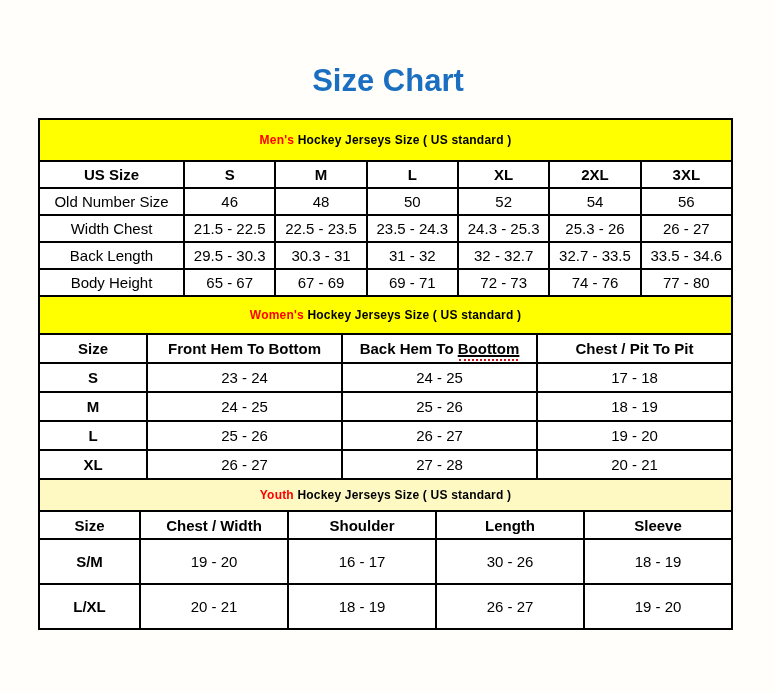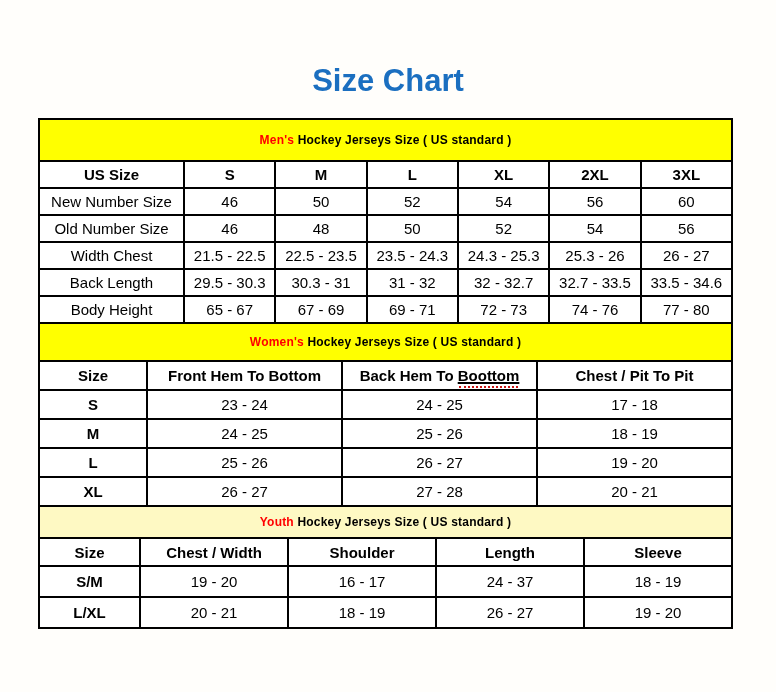--- a/index.html
+++ b/index.html
@@ -57,21 +57,21 @@
 
   
   .mens   tr.banner-row { height: 42px; }
   .womens tr.banner-row { height: 38px; }
   .youth  tr.banner-row { height: 32px; }
   .mens   tr.head-row   { height: 27px; }
   .womens tr.head-row   { height: 29px; }
   .youth  tr.head-row   { height: 28px; }
   .mens   tbody tr { height: 27px; }
   .womens tbody tr { height: 29px; }
-  .youth  tbody tr { height: 31px; }
+  .youth  tbody tr { height: 45px; }
 
   
   .miss {
     position: relative;
     text-decoration: underline;
     text-decoration-thickness: 2px;
   }
   .miss::after {
     content: "";
     position: absolute;
@@ -107,29 +107,20 @@
             <th>S</th>
             <th>M</th>
             <th>L</th>
             <th>XL</th>
             <th>2XL</th>
             <th>3XL</th>
           </tr>
         </thead>
         <tbody>
           <tr>
-            <td>New Number Size</td>
-            <td>46</td>
-            <td>50</td>
-            <td>52</td>
-            <td>54</td>
-            <td>56</td>
-            <td>60</td>
-          </tr>
-          <tr>
             <td>Old Number Size</td>
             <td>46</td>
             <td>48</td>
             <td>50</td>
             <td>52</td>
             <td>54</td>
             <td>56</td>
           </tr>
           <tr>
             <td>Width Chest</td>
@@ -223,21 +214,21 @@
             <th>Shoulder</th>
             <th>Length</th>
             <th>Sleeve</th>
           </tr>
         </thead>
         <tbody>
           <tr>
             <td>S/M</td>
             <td>19 - 20</td>
             <td>16 - 17</td>
-            <td>24 - 37</td>
+            <td>30 - 26</td>
             <td>18 - 19</td>
           </tr>
           <tr>
             <td>L/XL</td>
             <td>20 - 21</td>
             <td>18 - 19</td>
             <td>26 - 27</td>
             <td>19 - 20</td>
           </tr>
         </tbody>

